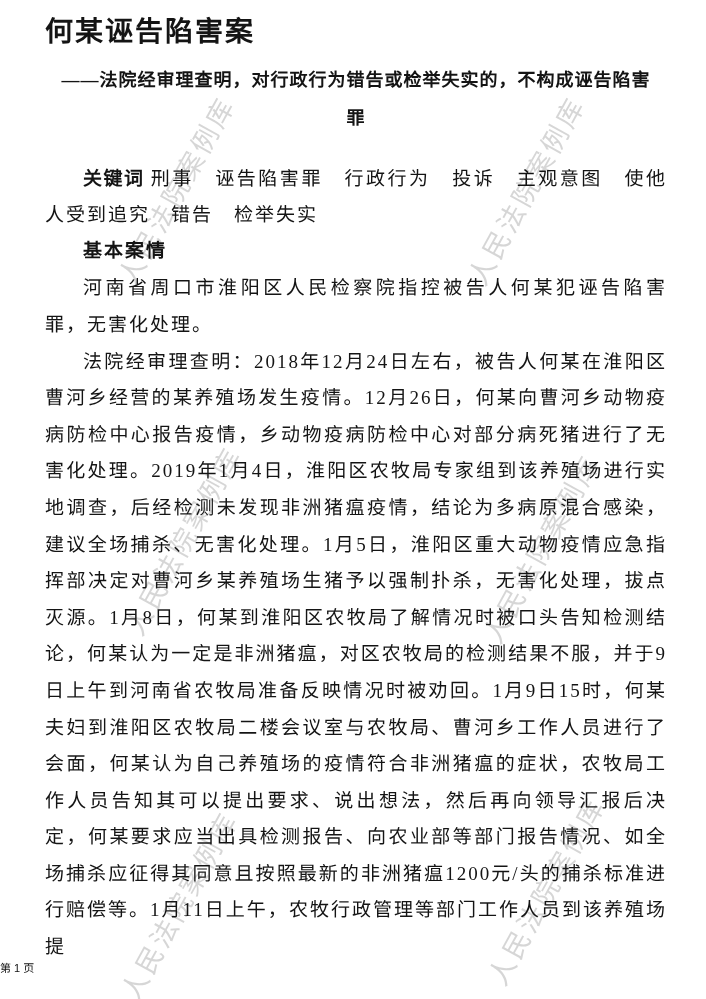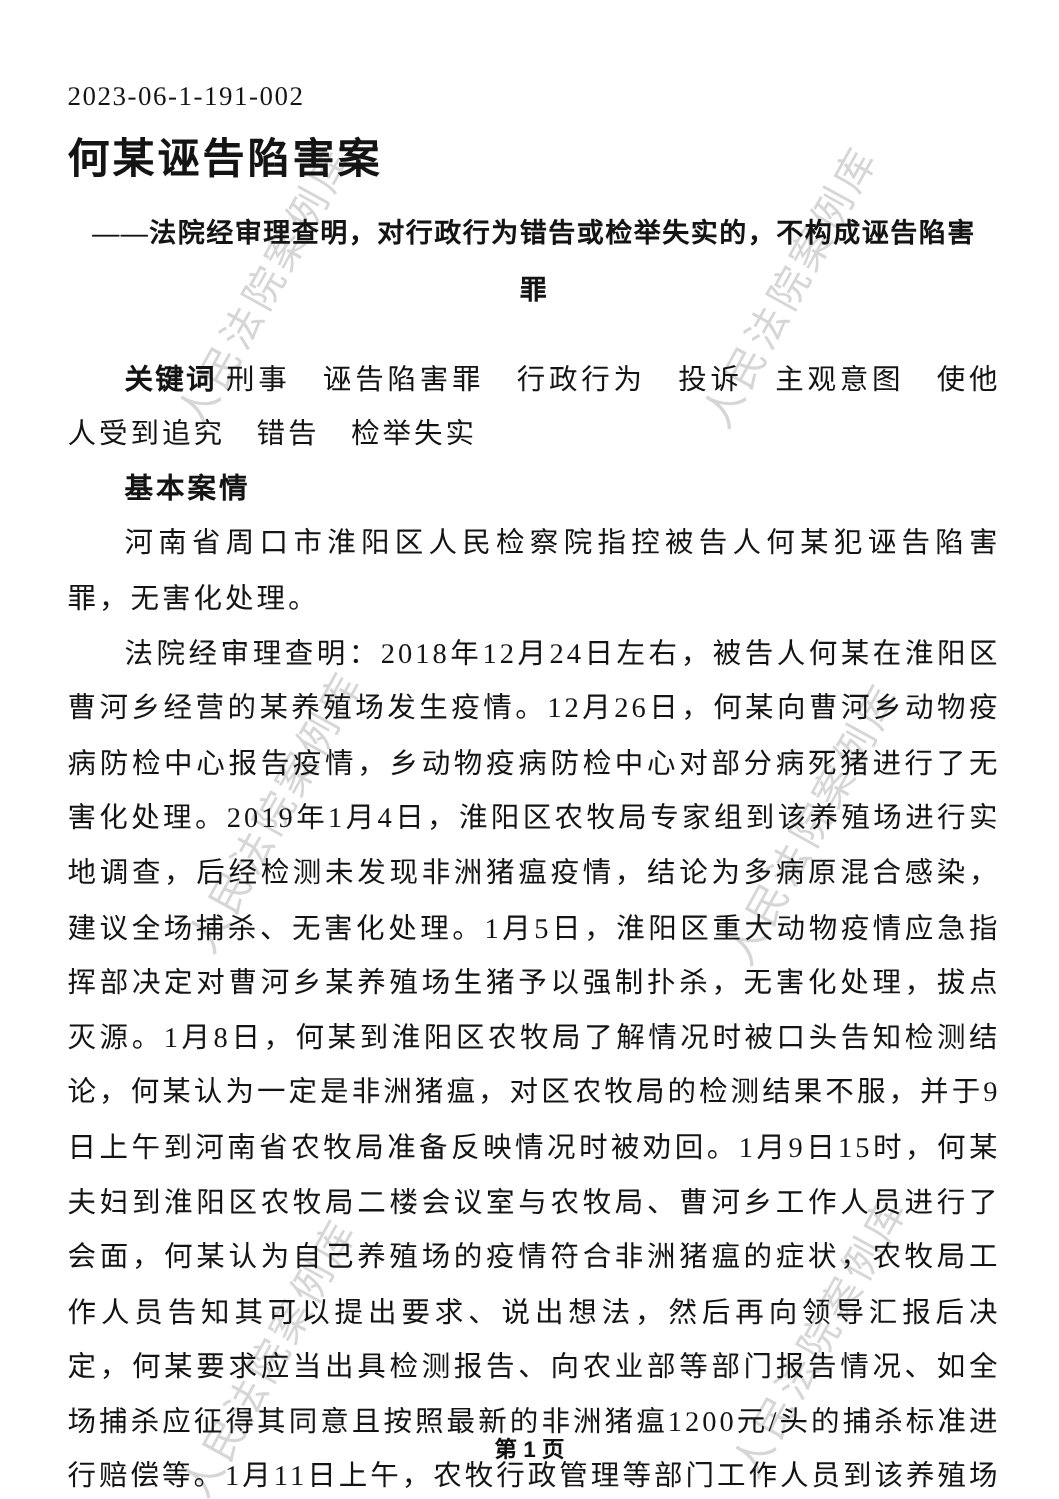--- a/index.html
+++ b/index.html
@@ -82,44 +82,42 @@
   }
   .section-heading {
     font-weight: bold;
     font-family: Liberation Mono, monospace;
   }
   .footer {
     position: absolute;
     left: 0;
     right: 0;
     bottom: 24px;
-    text-align: center;
-    font-size: 15px;
-    font-weight: bold;
+    font-size: 11px;
+    font-weight: normal;
     font-family: "Liberation Sans", "DejaVu Sans", sans-serif;
     color: #111;
   }
 </style>
 </head>
 <body>
 
 <div class="page">
 
   <div class="watermark-layer" aria-hidden="true">
     <span class="wm w1">人民法院案例库</span>
     <span class="wm w2">人民法院案例库</span>
     <span class="wm w3">人民法院案例库</span>
     <span class="wm w4">人民法院案例库</span>
     <span class="wm w5">人民法院案例库</span>
     <span class="wm w6">人民法院案例库</span>
   </div>
 
   <div class="content">
 
-    <div class="doc-number">2023-06-1-191-002</div>
 
     <h1 class="title">何某诬告陷害案</h1>
 
     <div class="subtitle">——法院经审理查明，对行政行为错告或检举失实的，不构成诬告陷害罪</div>
 
     <p class="keywords">
       <span class="kw-label">关键词</span><span class="kw-text">刑事　诬告陷害罪　行政行为　投诉　主观意图　使他人受到追究　错告　检举失实</span>
     </p>
 
     <h2 class="section-heading">基本案情</h2>

